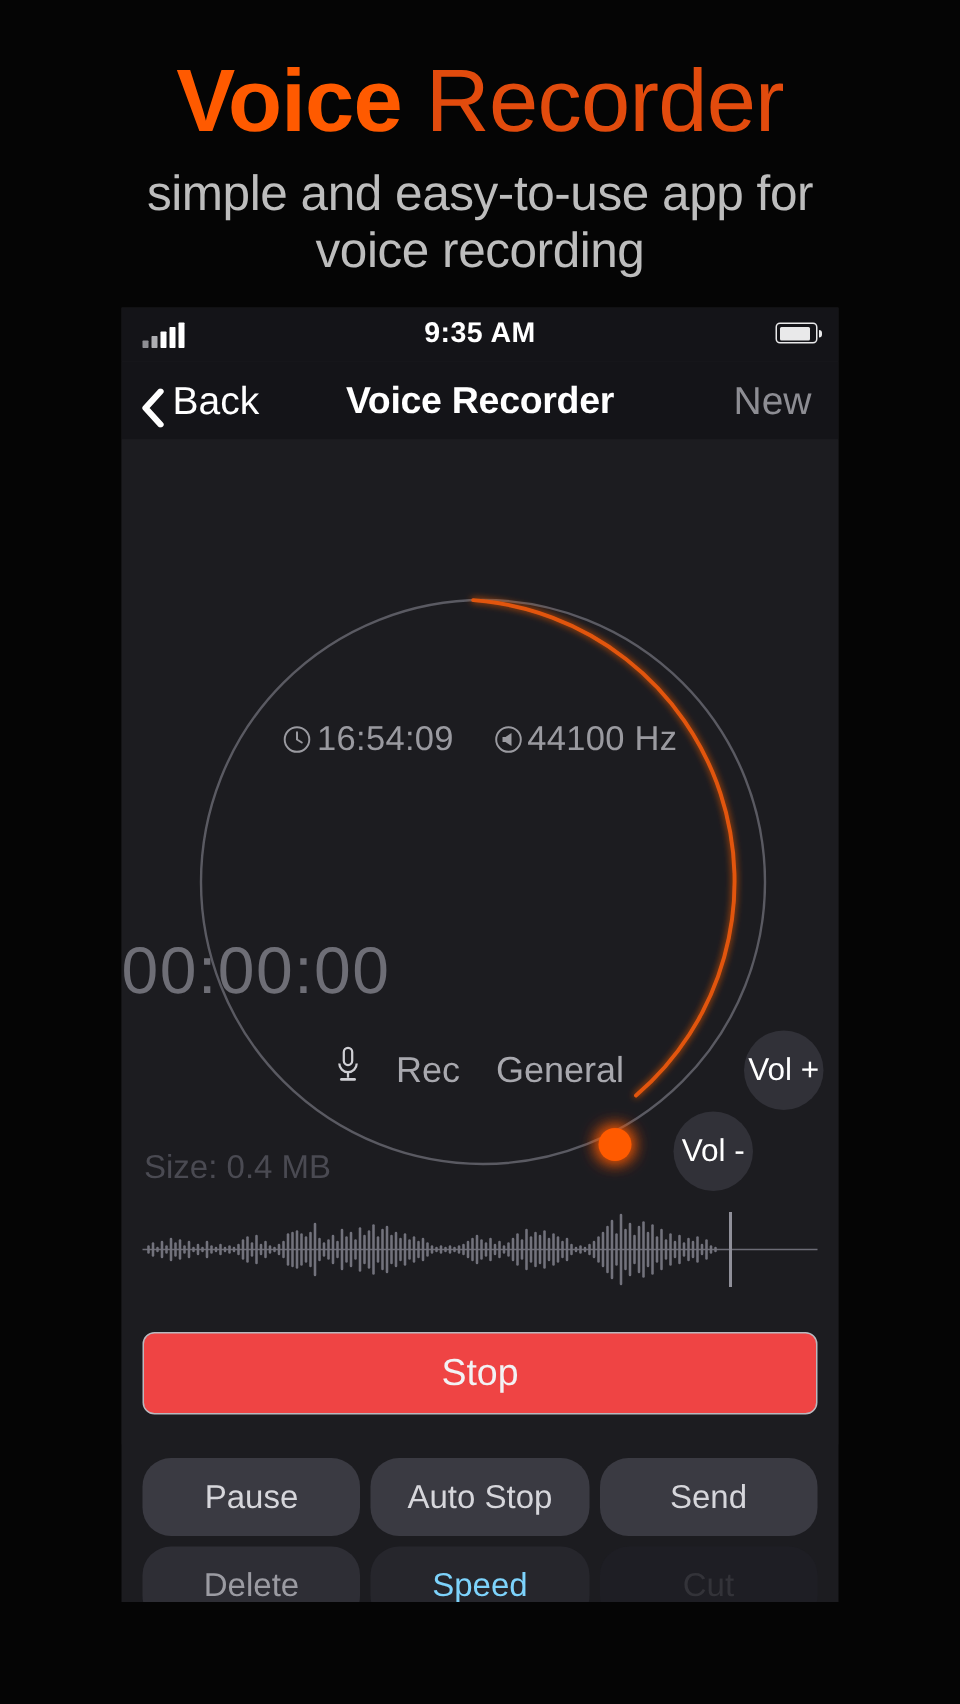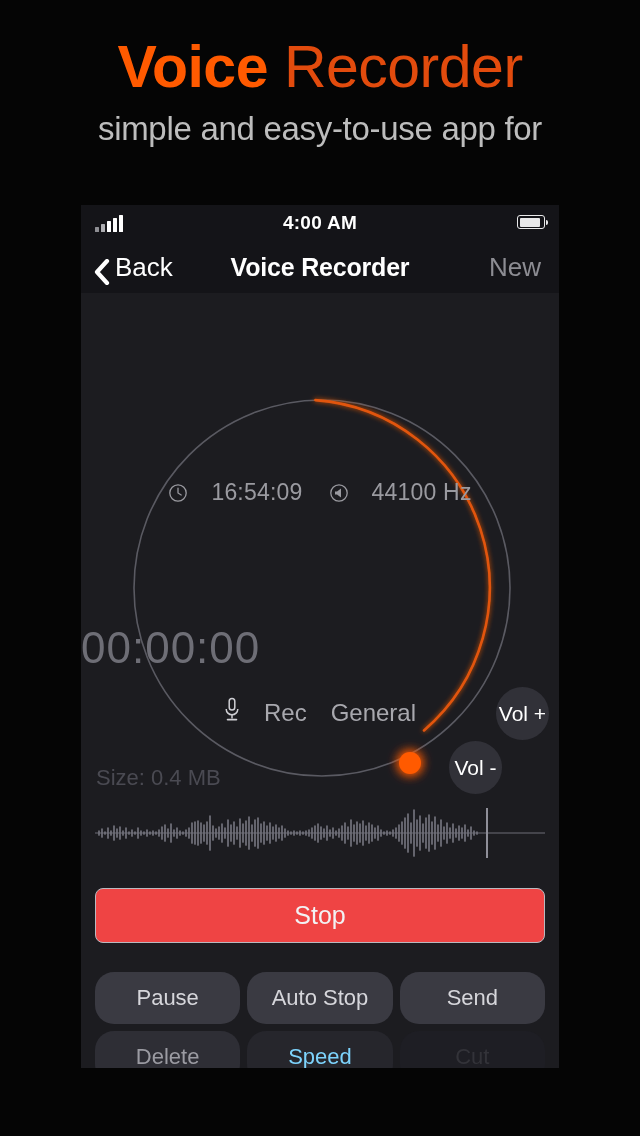--- a/index.html
+++ b/index.html
@@ -75,21 +75,21 @@
   .stage{ position:relative; height:670px; background:#1c1c20; }
 
   .ring-wrap{ position:absolute; left:0; top:0; width:478px; height:430px; }
   .ring-wrap svg{ display:block; overflow:visible; }
 
   .dial-info{
     position:absolute; left:0; top:186px; width:478px;
     display:flex; align-items:center; justify-content:center; gap:26px;
     color:#9a9aa0; font-size:23px; font-weight:300; letter-spacing:.2px;
   }
-  .dial-info .chip{ display:flex; align-items:center; gap:23px; }
+  .dial-info .chip{ display:flex; align-items:center; gap:3px; }
   .dial-info svg{ display:block; }
 
   .timer-main{
     position:absolute; left:0; top:250px; width:478px; text-align:center;
     color:#e2550d; font-size:72px; line-height:74px; font-weight:100; letter-spacing:1px;
   }
   .timer-sub{
     position:absolute; left:0; top:332px; width:478px; text-align:left;
     color:#6e6e76; font-size:44px; line-height:46px; font-weight:100; letter-spacing:1px;
   }
@@ -141,34 +141,35 @@
 </head>
 <body>
 
 <div class="promo">
   <div class="promo-title">
     <span class="t-strong">Voice</span>
     <span class="t-light">Recorder</span>
   </div>
   <div class="promo-sub">
     <div>simple and easy-to-use app for</div>
+    <div>voice recording</div>
   </div>
 </div>
 
 <div class="phone">
 
   <div class="statusbar">
     <div class="signal">
       <i></i>
         <i></i>
         <i></i>
         <i></i>
         <i></i>
     </div>
-    <div class="status-time">4:00 AM</div>
+    <div class="status-time">9:35 AM</div>
     <div class="battery">
         <span></span>
       </div>
   </div>
 
   <div class="navbar">
     <div class="nav-back">
       <span class="chev">
         <svg width="16" height="26" viewBox="0 0 16 26">
             <path d="M13 2 L3 13 L13 24" fill="none" stroke="#ffffff" stroke-width="4.2" stroke-linecap="round" stroke-linejoin="round"></path>

